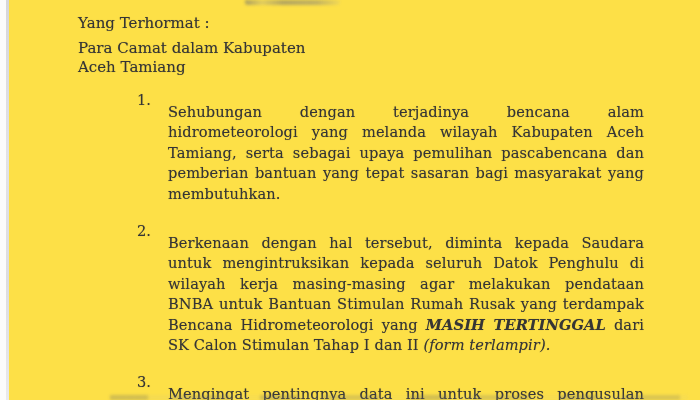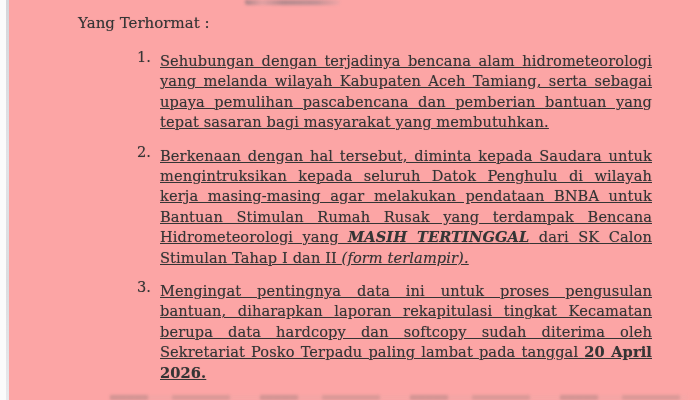--- a/index.html
+++ b/index.html
@@ -5,21 +5,21 @@
   html, body {
     margin: 0; padding: 0;
     width: 700px; height: 400px;
     overflow: hidden;
     background: #ffffff;
     font-family: "DejaVu Serif", "Liberation Serif", serif;
   }
   .page {
     position: relative;
     width: 700px; height: 400px;
-    background: #fca5a5;
+    background: #fde047;
   }
   
   .edge-strip {
     position: absolute; left: 0; top: 0; bottom: 0; width: 6px;
     background: #fbfbfb;
   }
   .edge-line {
     position: absolute; left: 6px; top: 0; bottom: 0; width: 3px;
     background: linear-gradient(180deg, #d6d6da 0%, #e2e2e6 40%, #dcdcdf 70%, #e9e9ec 100%);
   }
@@ -59,41 +59,41 @@
     width: 519px;
   }
   .body-item {
     display: flex;
     font-size: 14.6px;
     line-height: 20.4px;
     margin: 0 0 5px 0;
   }
   .num { flex: 0 0 19px; }
   .itext {
-    flex: 1; margin: 4px;
+    flex: 1; margin: 12px;
     text-align: justify;
     letter-spacing: 0.1px;
-    text-decoration: underline;
   }
   .seg-bi { font-weight: bold; font-style: italic; }
   .seg-i  { font-style: italic; }
   .seg-b  { font-weight: bold; }
 </style>
 </head>
 <body>
 
 <div class="page">
   <div class="edge-strip"></div>
   <div class="edge-line"></div>
   <div class="smudge-top"></div>
 
   <div class="content">
 
     <div class="recipient">
       <p class="salutation">Yang Terhormat :</p>
+      <p class="addressee">Para Camat dalam Kabupaten Aceh Tamiang</p>
     </div>
 
     <ol class="body-list">
 
       <li class="body-item">
         <span class="num">1.</span>
         <p class="itext">
           <span>Sehubungan dengan terjadinya bencana alam hidrometeorologi yang melanda wilayah Kabupaten Aceh Tamiang, serta sebagai upaya pemulihan pascabencana dan pemberian bantuan yang tepat sasaran bagi masyarakat yang membutuhkan.</span>
         </p>
       </li>

